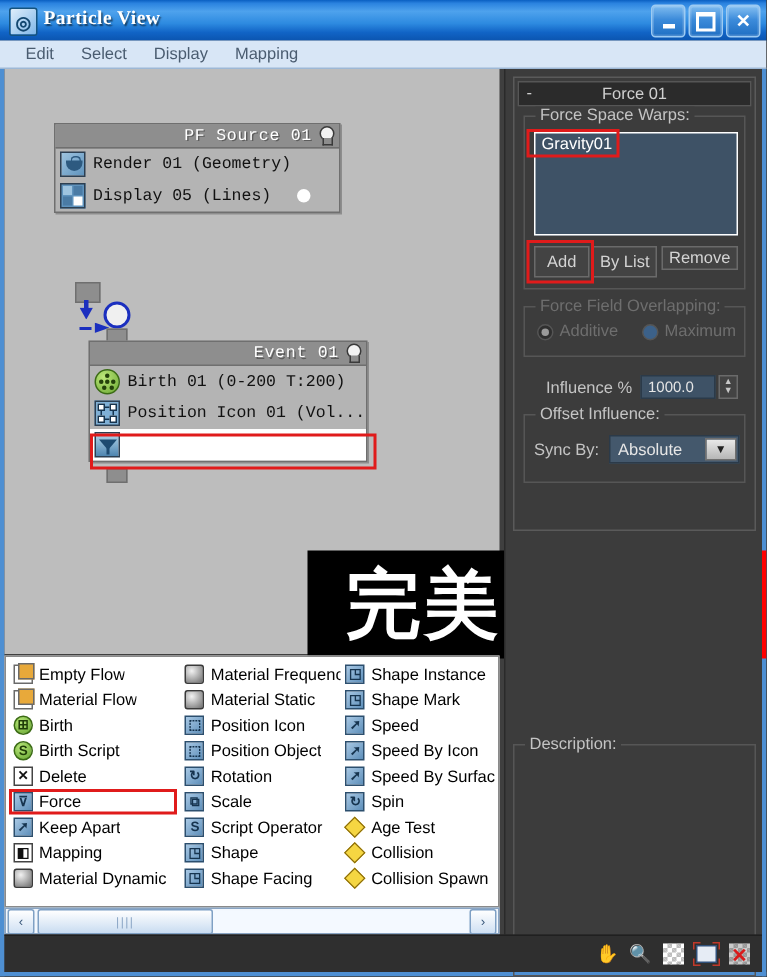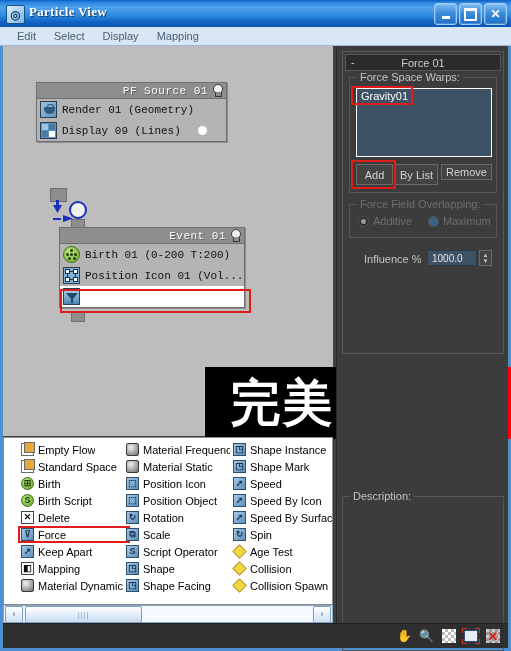--- a/index.html
+++ b/index.html
@@ -136,21 +136,21 @@
     letter-spacing:2px;
   }
   .wm .k{width:155px;}
   .wm .r{width:151px;}
 
   
   .depot{
     position:absolute;left:3px;top:437px;width:330px;height:168px;
     background:#ffffff;border:1px solid #8a8a8a;box-sizing:border-box;overflow:hidden;
   }
-  .depot-cols{display:flex;padding:3px 2px 0 14px;}
+  .depot-cols{display:flex;padding:3px 2px 0 2px;}
   .dcol{display:flex;flex-direction:column;}
   .dcol.c1{width:118px;}
   .dcol.c2{width:107px;}
   .dcol.c3{width:105px;}
   .ditem{height:17px;display:flex;align-items:center;gap:4px;padding-left:3px;position:relative;}
   .ditem .dl{font-size:11px;color:#000;white-space:nowrap;overflow:hidden;}
   .dicon{width:13px;height:13px;flex:0 0 auto;position:relative;box-sizing:border-box;}
   .dicon.sq{background:linear-gradient(135deg,#a8c8e4,#5e8fba);border:1px solid #2c4f6e;}
   .dicon.flow{background:#ffffff;border:1px solid #6a6a6a;}
   .dicon.flow::after{content:"";position:absolute;left:2px;top:-2px;width:9px;height:9px;
@@ -312,21 +312,21 @@
         <span class="ricon teapot"></span>
         <span class="lbl">Render 01  (Geometry)</span>
       </div>
       <div class="node-row">
         <span class="ricon grid">
           <span class="q" style="left:1px;top:1px;"></span>
           <span class="q" style="left:8px;top:1px;background:#4a7ba5;"></span>
           <span class="q" style="left:1px;top:8px;background:#4a7ba5;"></span>
           <span class="q" style="left:8px;top:8px;background:#ffffff;"></span>
         </span>
-        <span class="lbl">Display 09  (Lines)</span>
+        <span class="lbl">Display 05  (Lines)</span>
         <span style="width:9px;height:9px;border-radius:50%;background:#fff;margin-left:12px;"></span>
       </div>
     </div>
 
     <div class="conn" style="left:47px;top:142px;width:15px;height:12px;"></div>
 
     <div class="wire" style="left:53px;top:154px;width:3px;height:9px;"></div>
     <div class="wire" style="left:50px;top:159px;width:9px;height:8px;clip-path:polygon(50% 100%,0 0,100% 0);"></div>
     <div class="wire" style="left:50px;top:172px;width:8px;height:2px;"></div>
     <div class="wire" style="left:60px;top:169px;width:10px;height:7px;clip-path:polygon(100% 50%,0 0,0 100%);"></div>
@@ -383,21 +383,21 @@
   <div class="depot">
     <div class="depot-cols">
 
       <div class="dcol c1">
         <div class="ditem">
             <span class="dicon flow"></span>
             <span class="dl">Empty Flow</span>
           </div>
         <div class="ditem">
             <span class="dicon flow"></span>
-            <span class="dl">Standard Space</span>
+            <span class="dl">Material Flow</span>
           </div>
         <div class="ditem">
             <span class="dicon grn">
               <span class="gl">⊞</span>
             </span>
             <span class="dl">Birth</span>
           </div>
         <div class="ditem">
             <span class="dicon grn">
               <span class="gl">S</span>
@@ -581,20 +581,28 @@
         </div>
       </div>
 
       <span class="fld-lbl" style="left:21px;top:201px;text-align:right;">Influence %</span>
       <div class="spinfield" style="left:84px;top:198px;width:50px;height:16px;">1000.0</div>
       <div class="spinner" style="left:136px;top:198px;height:16px;">
           <span>▲</span>
           <span>▼</span>
         </div>
 
+      <div class="grp" style="left:6px;top:224px;width:148px;height:46px;">
+        <span class="cap">Offset Influence:</span>
+        <span class="fld-lbl" style="left:6px;top:17px;">Sync By:</span>
+        <div class="combo" style="left:56px;top:13px;width:87px;height:19px;">
+          <span>Absolute</span>
+          <span class="arr">▼</span>
+        </div>
+      </div>
     </div>
 
     <div class="descgrp">
       <span class="cap" style="position:absolute;left:7px;top:-7px;background:#3c3c3c;padding:0 3px;font-size:11px;color:#c4c4c4;">Description:</span>
     </div>
   </div>
 
   <div class="statusbar">
     <div class="navicons">
       <div class="nav">✋</div>

